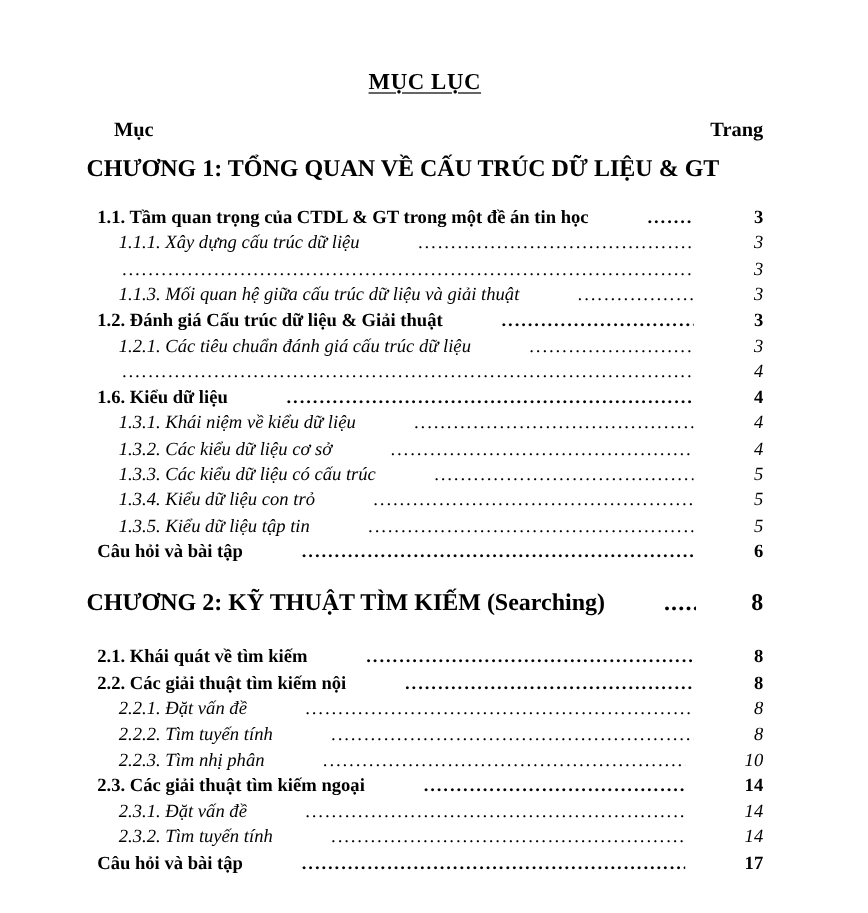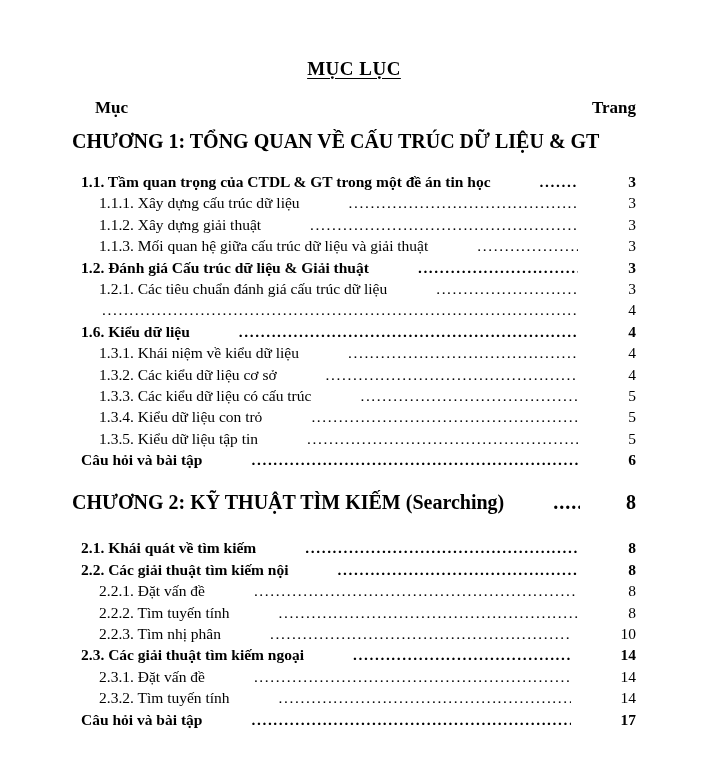--- a/index.html
+++ b/index.html
@@ -77,20 +77,21 @@
     margin: 9px 0 16px 0;
   }
   .level-chapter .leader::after { letter-spacing: 1px; }
   .level-chapter .pageno { padding-left: 0; }
 
   .level-section {
     font-weight: bold;
     margin-left: 9px;
   }
   .level-subsection {
+    font-style: italic;
     margin-left: 27px;
   }
 </style>
 </head>
 <body>
 
 <div class="page">
   <h1 class="title">MỤC LỤC</h1>
 
   <div class="col-head">
@@ -108,21 +109,20 @@
     <span class="label">1.1. Tầm quan trọng của CTDL &amp; GT trong một đề án tin học</span>
     <span class="leader"></span>
     <span class="pageno">3</span>
   </div>
       <div class="row level-subsection">
     <span class="label">1.1.1. Xây dựng cấu trúc dữ liệu</span>
     <span class="leader"></span>
     <span class="pageno">3</span>
   </div>
       <div class="row level-subsection">
-    <span class="label">1.1.2. Xây dựng giải thuật</span>
     <span class="leader"></span>
     <span class="pageno">3</span>
   </div>
       <div class="row level-subsection">
     <span class="label">1.1.3. Mối quan hệ giữa cấu trúc dữ liệu và giải thuật</span>
     <span class="leader"></span>
     <span class="pageno">3</span>
   </div>
       <div class="row level-section">
     <span class="label">1.2. Đánh giá Cấu trúc dữ liệu &amp; Giải thuật</span>

